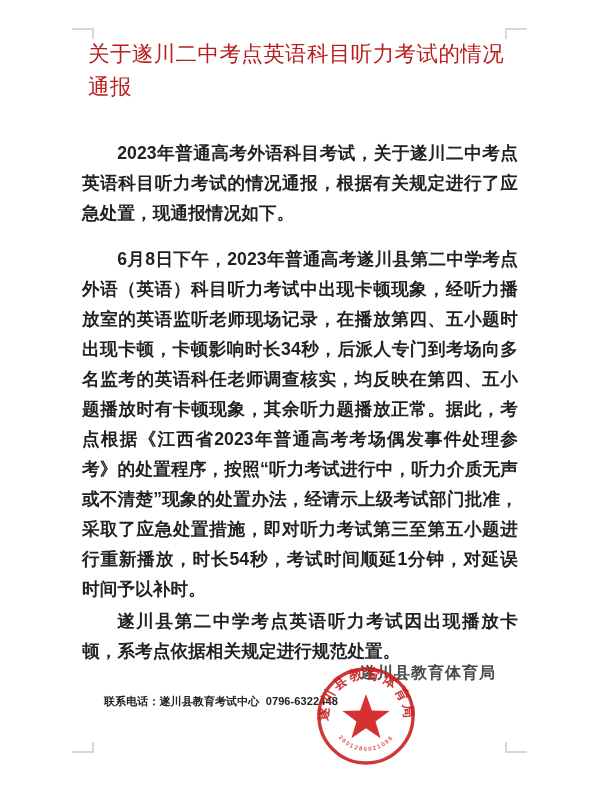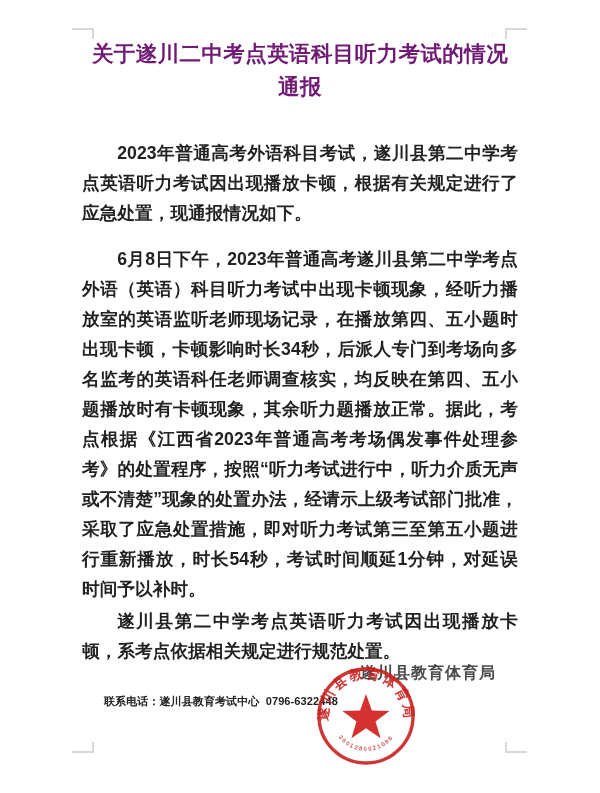--- a/index.html
+++ b/index.html
@@ -60,25 +60,24 @@
   
   #content {
     position: absolute;
     left: 82px;
     top: 38px;
     width: 436px;
   }
 
   #doc-title {
     font-size: 21.5px;
-    font-weight: 700;
+    font-weight: 400;
     line-height: 33px;
-    text-align: center;
     letter-spacing: 0.4px;
-    color: #701a75;
+    color: #b91c1c;
     margin: 0;
     padding: 0 6px;
   }
 
   .body-para {
     font-size: 17.6px;
     line-height: 30px;
     text-align: justify;
     text-align-last: left;
     letter-spacing: 0.1px;
@@ -142,21 +141,21 @@
 
   <div class="crop-mark crop-tl"></div>
   <div class="crop-mark crop-tr"></div>
   <div class="crop-mark crop-bl"></div>
   <div class="crop-mark crop-br"></div>
 
   <div id="content">
 
     <h1 id="doc-title">关于遂川二中考点英语科目听力考试的情况通报</h1>
 
-    <p class="body-para" id="para-1">2023年普通高考外语科目考试，遂川县第二中学考点英语听力考试因出现播放卡顿，根据有关规定进行了应急处置，现通报情况如下。</p>
+    <p class="body-para" id="para-1">2023年普通高考外语科目考试，关于遂川二中考点英语科目听力考试的情况通报，根据有关规定进行了应急处置，现通报情况如下。</p>
 
     <p class="body-para" id="para-2">6月8日下午，2023年普通高考遂川县第二中学考点外语（英语）科目听力考试中出现卡顿现象，经听力播放室的英语监听老师现场记录，在播放第四、五小题时出现卡顿，卡顿影响时长34秒，后派人专门到考场向多名监考的英语科任老师调查核实，均反映在第四、五小题播放时有卡顿现象，其余听力题播放正常。据此，考点根据《江西省2023年普通高考考场偶发事件处理参考》的处置程序，按照“听力考试进行中，听力介质无声或不清楚”现象的处置办法，经请示上级考试部门批准，采取了应急处置措施，即对听力考试第三至第五小题进行重新播放，时长54秒，考试时间顺延1分钟，对延误时间予以补时。</p>
 
     <p class="body-para" id="para-3">遂川县第二中学考点英语听力考试因出现播放卡顿，系考点依据相关规定进行规范处置。</p>
 
     <p id="contact-line"><span>联系电话：</span><span>遂川县教育考试中心</span>&nbsp;&nbsp;<span id="contact-phone">0796-6322448</span></p>
 
   </div>
 
   <div id="signature-block">

